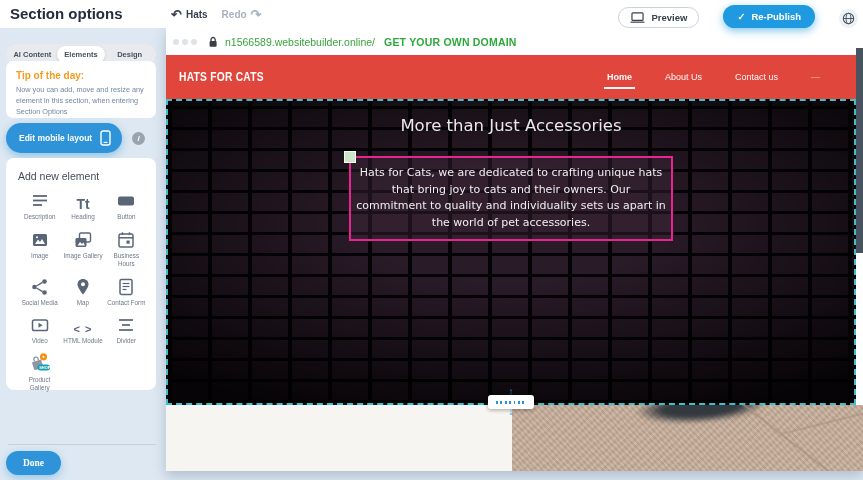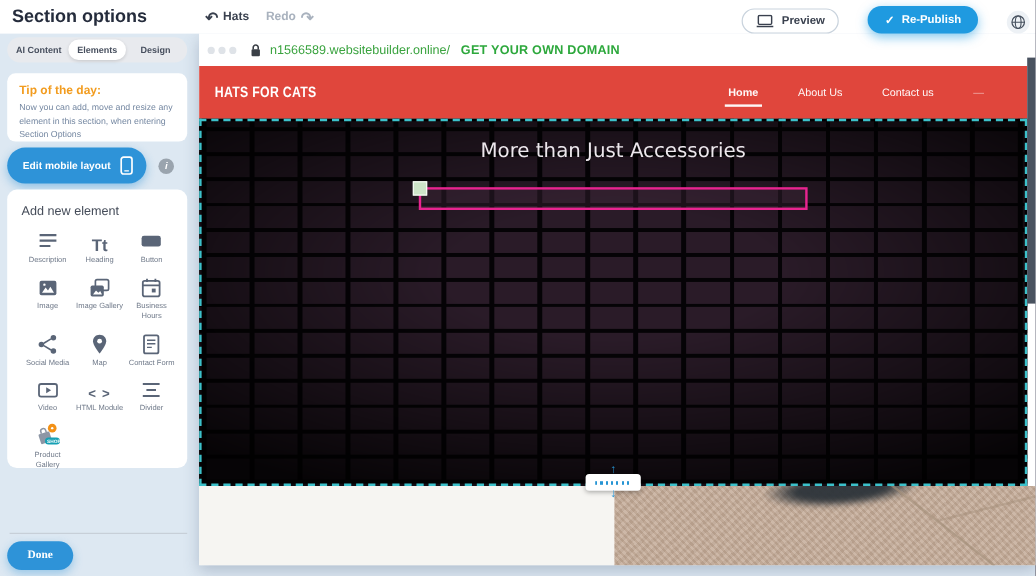--- a/index.html
+++ b/index.html
@@ -79,21 +79,21 @@
   .cat-shadow { position:absolute; left:105px; top:-9px; width:168px; height:34px; border-radius:50%;
     background:radial-gradient(ellipse 52% 58% at 50% 35%, rgba(44,51,57,.95) 0 44%, rgba(44,51,57,0) 75%);
     filter:blur(2px); transform:rotate(-4deg); }
   .seam1 { position:absolute; right:22px; top:30px; width:115px; height:2px; background:#a5907b; opacity:.65; transform:rotate(38deg); }
   .seam2 { position:absolute; right:-14px; top:16px; width:95px; height:2px; background:#a5907b; opacity:.5; transform:rotate(-14deg); }
 
   .scrollbar-thumb { position:absolute; right:0; top:20px; width:7px; height:205px; background:#49525f; cursor:grab; }
 
   
   .sidebar { position:absolute; left:0; top:28px; width:166px; bottom:0; z-index:30; }
-  .tabs { position:absolute; left:6px; right:10px; top:3px; height:21px; background:#e8eaee; border-radius:11px;
+  .tabs { position:absolute; left:6px; right:10px; top:16px; height:21px; background:#e8eaee; border-radius:11px;
     display:flex; padding:2px;justify-content:center; }
   .tab { flex:1; display:flex; align-items:center; justify-content:center; font-size:7.5px; font-weight:bold;
     color:#474f5e; border-radius:9px; cursor:pointer; }
   .tab.active { background:#fff; box-shadow:0 1px 3px rgba(0,0,0,.14); }
 
   .tip-card { position:absolute; left:6px; right:10px; top:33px; height:57px; background:#fff; border-radius:7px; padding:9px 10px; }
   .tip-title { font-size:10px; font-weight:bold; color:#f29c1f; margin-bottom:4px; }
   .tip-body { font-size:7.3px; color:#7487a1; line-height:1.5; }
 
   .mobile-row { position:absolute; left:6px; top:95px; height:30px; display:flex; align-items:center; gap:10px; }
@@ -178,20 +178,21 @@
       <span class="nav-item">About Us</span>
       <span class="nav-item">Contact us</span>
       <span class="nav-more">—</span>
     </nav>
   </header>
 
   <section class="hero">
     <div class="hero-sub">More than Just Accessories</div>
     <div class="hero-textbox">
       <span class="corner-handle"></span>
+      <span>Hats for Cats, we are dedicated to crafting unique hats that bring joy to cats and their owners. Our commitment to quality and individuality sets us apart in the world of pet accessories.</span>
     </div>
   </section>
 
   <div class="resize-widget">
     <span class="resize-arrow">↑</span>
     <div class="resize-pill">
         <span class="grip"></span>
       </div>
     <span class="resize-arrow">↓</span>
   </div>

